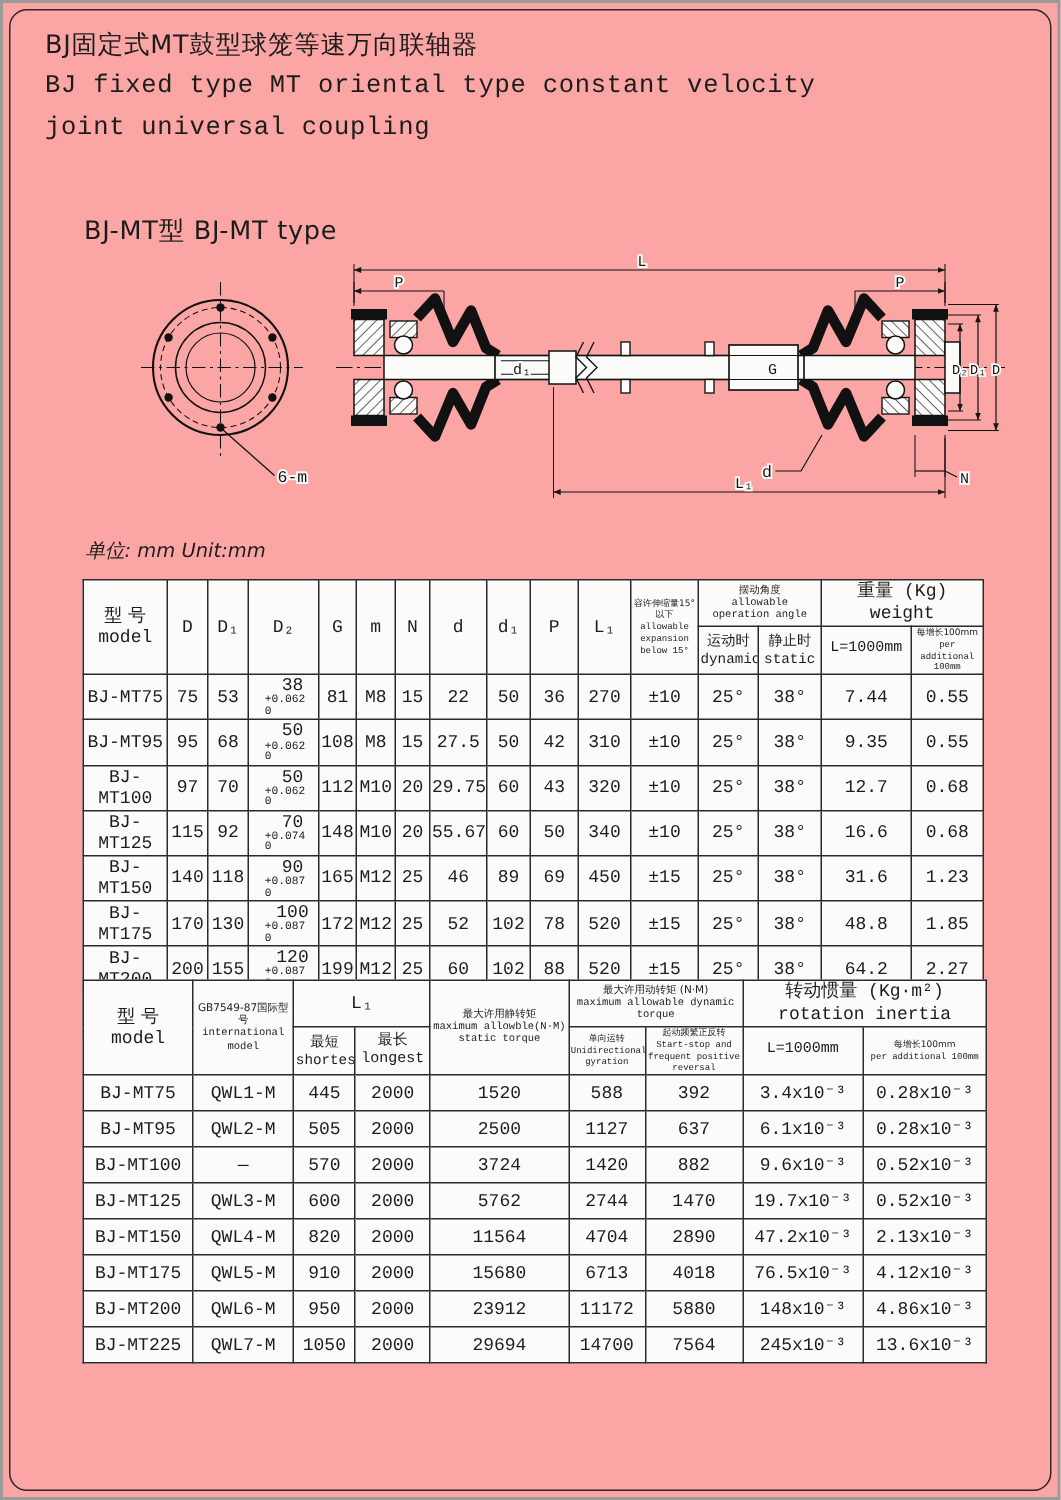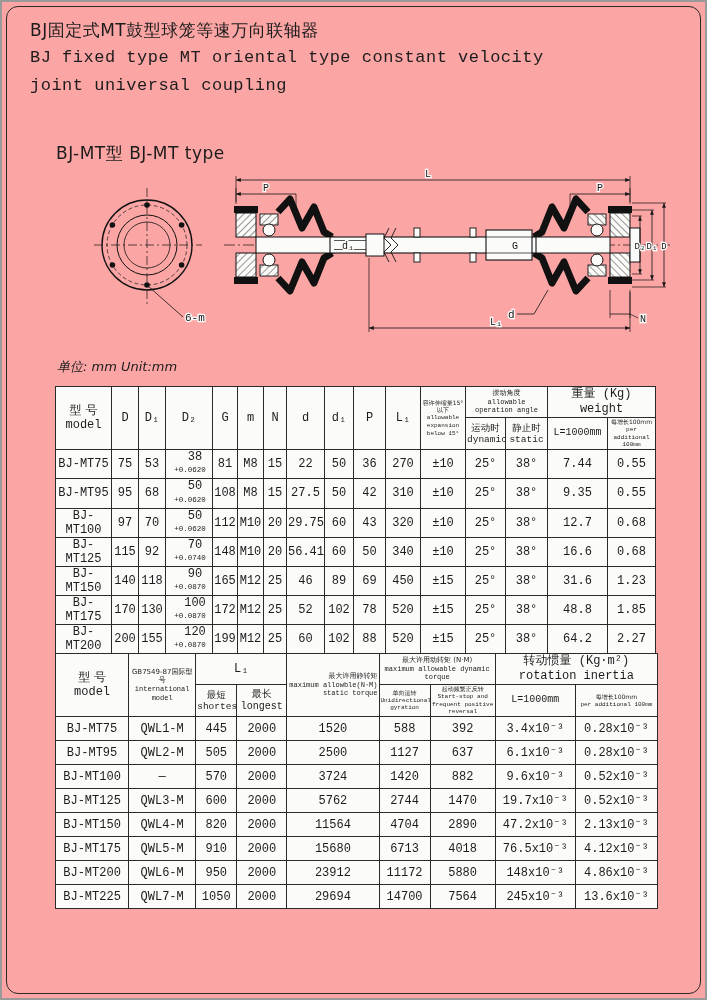--- a/index.html
+++ b/index.html
@@ -19,21 +19,21 @@
   .perf-table{position:absolute;left:55px;top:653px;width:603px;}
   th,td{border:1px solid #2a2a2a;text-align:center;vertical-align:middle;
         padding:0 1px;overflow:hidden;font-weight:normal;}
   .spec-table td{height:23px;font-size:12px;}
   .perf-table td{height:23px;font-size:12px;}
   th{font-size:12px;line-height:1.25;}
   .h1{height:25px;} .h2{height:23px;}
   .zh{font-family:"DejaVu Sans","Liberation Sans",sans-serif;}
   .t7{font-size:7px;line-height:1.25;} .t6{font-size:6px;line-height:1.3;}
   .t9{font-size:9.5px;line-height:1.2;} .t11{font-size:10px;}
-  .tol{display:inline-flex;flex-direction:row;font-size:7.5px;line-height:7.5px;
+  .tol{display:inline-flex;flex-direction:column;font-size:7.5px;line-height:7.5px;
        vertical-align:middle;margin-left:2px;text-align:left;}
   .tol i{font-style:normal;}
   .tolv{vertical-align:middle;padding-left:12px;}
   svg text{font-family:"Liberation Mono","DejaVu Sans Mono",monospace;fill:#161616;
            paint-order:stroke;stroke:#fbfbfa;stroke-width:2.5px;}
 </style>
 </head>
 <body>
 
 <div class="page">
@@ -300,21 +300,21 @@
           <td>BJ-MT125</td>
           <td>115</td>
           <td>92</td>
           <td><span class="tolv">70</span><span class="tol">
               <i>+0.074</i>
               <i>0</i>
             </span></td>
           <td>148</td>
           <td>M10</td>
           <td>20</td>
-          <td>56.41</td>
+          <td>55.67</td>
           <td>60</td>
           <td>50</td>
           <td>340</td>
           <td>±10</td>
           <td>25°</td>
           <td>38°</td>
           <td>16.6</td>
           <td>0.68</td>
         </tr>
         <tr>
@@ -420,21 +420,21 @@
       <tr class="h1">
         <th rowspan="2">
           <div class="zh">型 号</div>
           <div>model</div>
         </th>
         <th rowspan="2" class="t7">
           <div class="zh">GB7549-87国际型号</div>
           <div>international model</div>
         </th>
         <th colspan="2">L₁</th>
-        <th rowspan="2" class="t7" style="text-align:right">
+        <th rowspan="2" class="t7" style="text-align:center">
           <div class="zh">最大许用静转矩</div>
           <div>maximum allowble(N·M)</div>
           <div>static torque</div>
         </th>
         <th colspan="2" class="t7">
           <div class="zh">最大许用动转矩  (N·M)</div>
           <div>maximum allowable dynamic torque</div>
         </th>
         <th colspan="2">转动惯量 (Kg·m²) rotation inertia</th>
       </tr>

